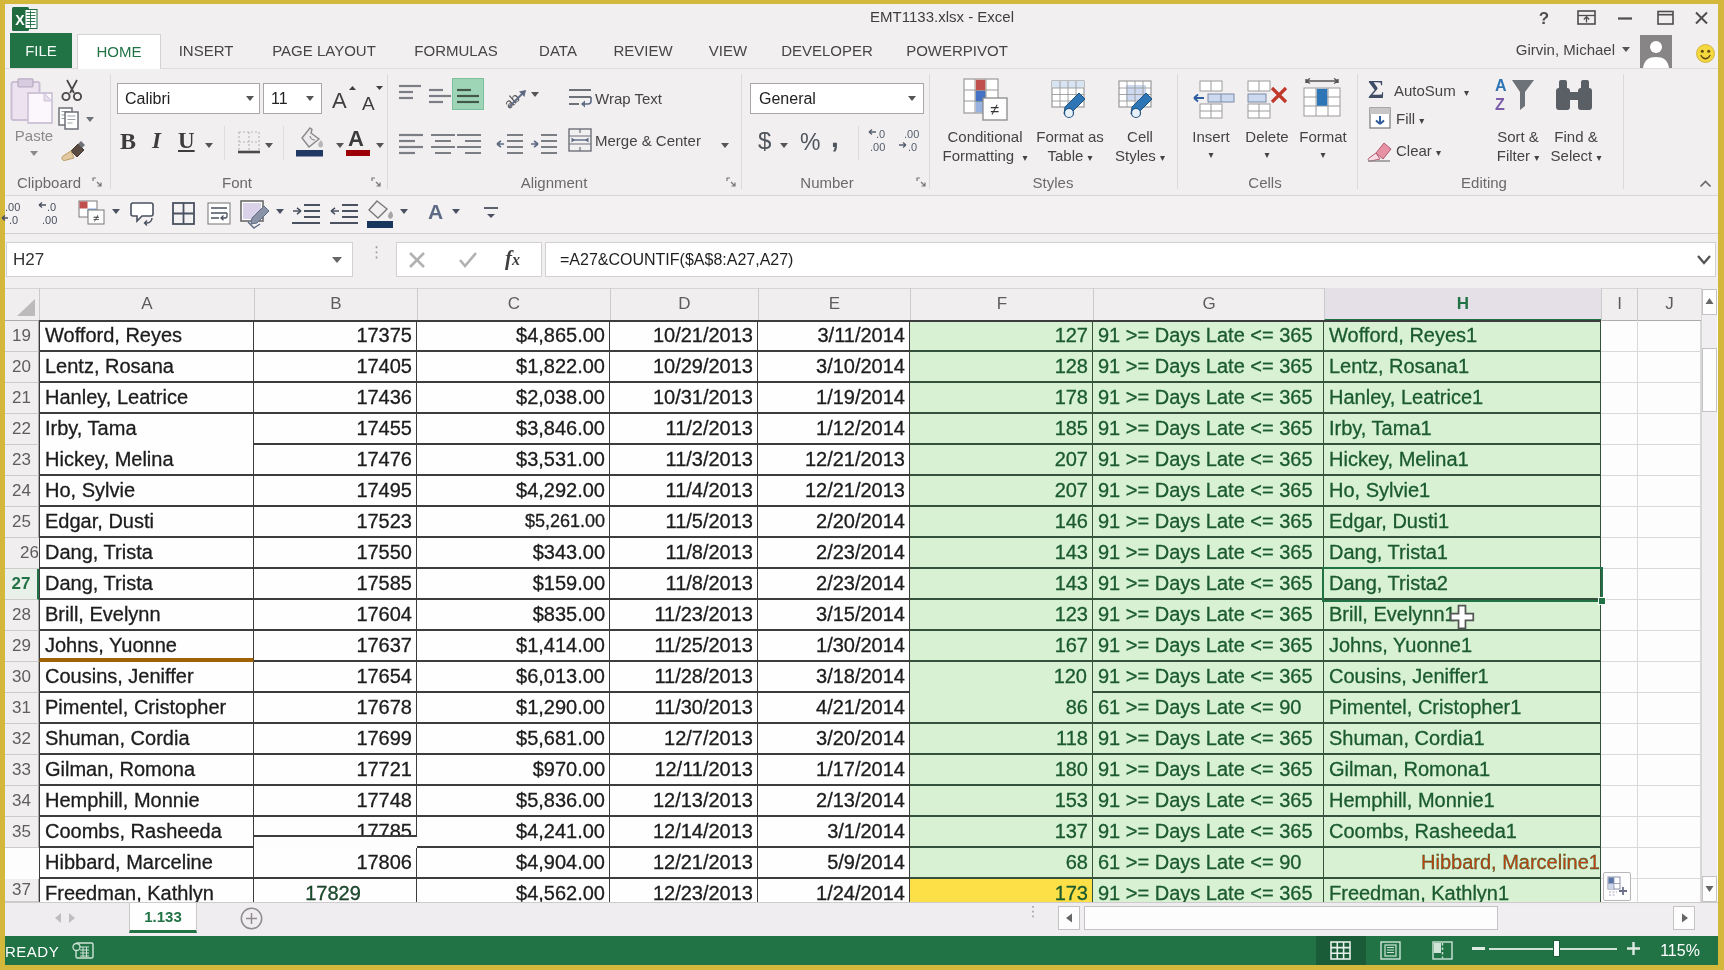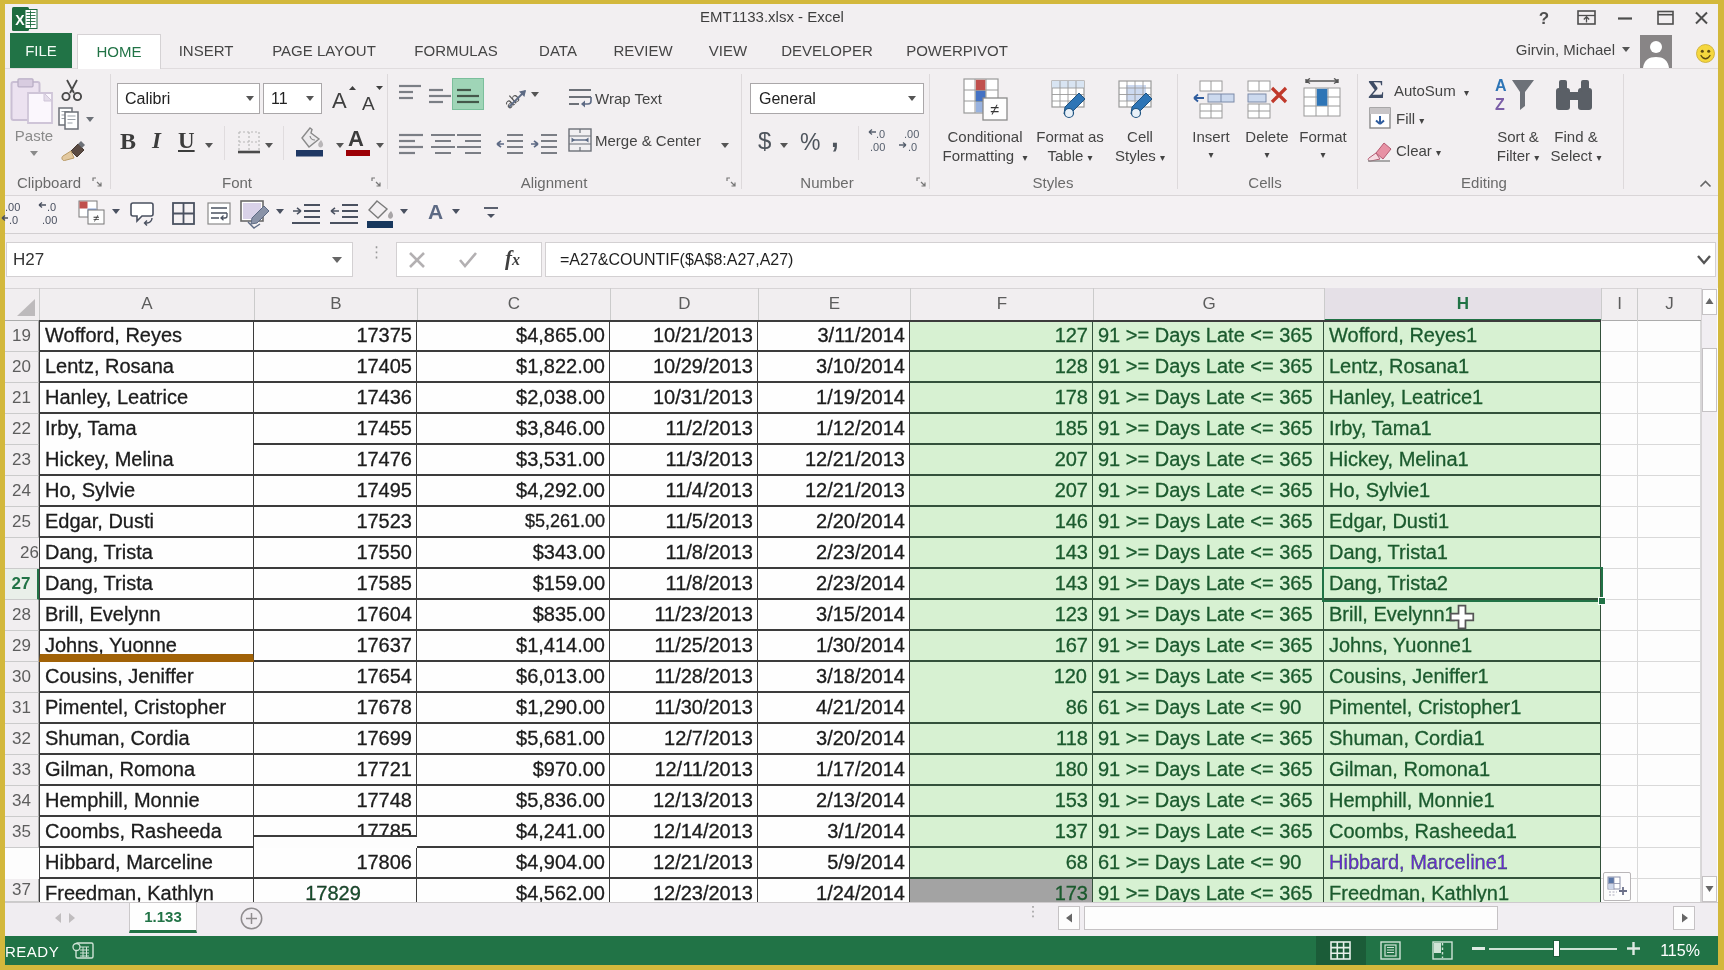--- a/index.html
+++ b/index.html
@@ -16,21 +16,21 @@
 <div class="tb" style="top:234px;height:54px;background:#f2eff1;"></div>
 <div class="tb" style="top:288px;height:614px;background:#fdfdfd;"></div>
 <div class="tb" style="top:902px;height:34px;background:#f0edf1;border-top:1px solid #cecbcd;"></div>
 <div class="tb" style="top:936px;height:29px;background:#217346;"></div>
 <svg class="abs" style="left:12px;top:7px;" width="26" height="24" viewBox="0 0 26 24">
 <rect x="0" y="0" width="17" height="24" rx="1.5" fill="#1d6b3f"></rect>
 <rect x="13" y="2.5" width="12" height="19" fill="#fff" stroke="#1d6b3f" stroke-width="1"></rect>
 <path d="M14.5 5.5h9M14.5 8.5h9M14.5 11.5h9M14.5 14.5h9M14.5 17.5h9M18.5 3.5v17" stroke="#1d6b3f" stroke-width="0.9" fill="none"></path>
 <text x="8" y="17.5" font-size="14" font-weight="bold" fill="#fff" text-anchor="middle" font-family="Liberation Sans">X</text>
 </svg>
-<div class="abs" style="left:700px;top:8px;width:314px;text-align:left;font-size:15px;color:#3e3e3e;">EMT1133.xlsx - Excel</div>
+<div class="abs" style="left:700px;top:8px;width:314px;text-align:right;font-size:15px;color:#3e3e3e;">EMT1133.xlsx - Excel</div>
 <svg class="abs" style="left:1530px;top:6px;" width="190" height="24" viewBox="0 0 190 24">
 <text x="14" y="18" font-size="17" font-weight="bold" fill="#4e4e4e" text-anchor="middle" font-family="Liberation Sans">?</text>
 <rect x="48" y="5" width="17" height="13" fill="none" stroke="#4e4e4e" stroke-width="1.6"></rect>
 <path d="M48 9.5h17" stroke="#4e4e4e" stroke-width="1.3"></path>
 <path d="M56.5 16.5V11M53.8 13.5l2.7-2.8 2.7 2.8" stroke="#4e4e4e" stroke-width="1.3" fill="none"></path>
 <path d="M88 12.5h14" stroke="#4e4e4e" stroke-width="2.2"></path>
 <rect x="128" y="5.5" width="15" height="12.5" fill="none" stroke="#4e4e4e" stroke-width="1.6"></rect>
 <path d="M128 8.7h15" stroke="#4e4e4e" stroke-width="1.6"></path>
 <path d="M166 6.5l11 11M177 6.5l-11 11" stroke="#4e4e4e" stroke-width="2"></path>
 </svg>
@@ -488,21 +488,21 @@
 <div class="abs" style="left:1093px;top:569px;width:231px;height:31px;background:#d7f1d2;border-right:1.6px solid #33513b;border-bottom:2px solid #33513b;color:#1b5a2e;font-size:20px;-webkit-text-stroke:0.3px #1b5a2e;text-align:left;padding-left:5px;line-height:29px;white-space:nowrap;overflow:hidden;">91 &gt;= Days Late &lt;= 365</div>
 <div class="abs" style="left:1324px;top:569px;width:277px;height:31px;background:#d7f1d2;border-right:1.6px solid #33513b;border-bottom:2px solid #33513b;color:#1b5a2e;font-size:20px;-webkit-text-stroke:0.3px #1b5a2e;text-align:left;padding-left:5px;line-height:29px;white-space:nowrap;overflow:hidden;">Dang, Trista2</div>
 <div class="abs" style="left:39px;top:600px;width:215px;height:31px;background:#fefefe;border-left:1.6px solid #3c3c3c;border-right:1.6px solid #3c3c3c;border-bottom:2px solid #3c3c3c;color:#1c1c1c;font-size:20px;-webkit-text-stroke:0.3px #1c1c1c;text-align:left;padding-left:5px;line-height:29px;white-space:nowrap;overflow:hidden;">Brill, Evelynn</div>
 <div class="abs" style="left:254px;top:600px;width:163px;height:31px;background:#fefefe;border-right:1.6px solid #3c3c3c;border-bottom:2px solid #3c3c3c;color:#1c1c1c;font-size:20px;-webkit-text-stroke:0.3px #1c1c1c;text-align:right;padding-right:4px;line-height:29px;white-space:nowrap;overflow:hidden;">17604</div>
 <div class="abs" style="left:417px;top:600px;width:193px;height:31px;background:#fefefe;border-right:1.6px solid #3c3c3c;border-bottom:2px solid #3c3c3c;color:#1c1c1c;font-size:20px;-webkit-text-stroke:0.3px #1c1c1c;text-align:right;padding-right:4px;line-height:29px;white-space:nowrap;overflow:hidden;">$835.00</div>
 <div class="abs" style="left:610px;top:600px;width:148px;height:31px;background:#fefefe;border-right:1.6px solid #3c3c3c;border-bottom:2px solid #3c3c3c;color:#1c1c1c;font-size:20px;-webkit-text-stroke:0.3px #1c1c1c;text-align:right;padding-right:4px;line-height:29px;white-space:nowrap;overflow:hidden;">11/23/2013</div>
 <div class="abs" style="left:758px;top:600px;width:152px;height:31px;background:#fefefe;border-right:1.6px solid #3c3c3c;border-bottom:2px solid #3c3c3c;color:#1c1c1c;font-size:20px;-webkit-text-stroke:0.3px #1c1c1c;text-align:right;padding-right:4px;line-height:29px;white-space:nowrap;overflow:hidden;">3/15/2014</div>
 <div class="abs" style="left:910px;top:600px;width:183px;height:31px;background:#d7f1d2;border-right:1.6px solid #33513b;border-bottom:2px solid #33513b;color:#1b5a2e;font-size:20px;-webkit-text-stroke:0.3px #1b5a2e;text-align:right;padding-right:4px;line-height:29px;white-space:nowrap;overflow:hidden;">123</div>
 <div class="abs" style="left:1093px;top:600px;width:231px;height:31px;background:#d7f1d2;border-right:1.6px solid #33513b;border-bottom:2px solid #33513b;color:#1b5a2e;font-size:20px;-webkit-text-stroke:0.3px #1b5a2e;text-align:left;padding-left:5px;line-height:29px;white-space:nowrap;overflow:hidden;">91 &gt;= Days Late &lt;= 365</div>
 <div class="abs" style="left:1324px;top:600px;width:277px;height:31px;background:#d7f1d2;border-right:1.6px solid #33513b;border-bottom:2px solid #33513b;color:#1b5a2e;font-size:20px;-webkit-text-stroke:0.3px #1b5a2e;text-align:left;padding-left:5px;line-height:29px;white-space:nowrap;overflow:hidden;">Brill, Evelynn1</div>
-<div class="abs" style="left:39px;top:631px;width:215px;height:31px;background:#fefefe;border-left:1.6px solid #3c3c3c;border-right:1.6px solid #3c3c3c;border-bottom:8px solid #a16207;color:#1c1c1c;font-size:20px;-webkit-text-stroke:0.3px #1c1c1c;text-align:left;padding-left:5px;line-height:29px;white-space:nowrap;overflow:hidden;">Johns, Yuonne</div>
+<div class="abs" style="left:39px;top:631px;width:215px;height:31px;background:#fefefe;border-left:1.6px solid #3c3c3c;border-right:1.6px solid #3c3c3c;border-bottom:4px solid #a16207;color:#1c1c1c;font-size:20px;-webkit-text-stroke:0.3px #1c1c1c;text-align:left;padding-left:5px;line-height:29px;white-space:nowrap;overflow:hidden;">Johns, Yuonne</div>
 <div class="abs" style="left:254px;top:631px;width:163px;height:31px;background:#fefefe;border-right:1.6px solid #3c3c3c;border-bottom:2px solid #3c3c3c;color:#1c1c1c;font-size:20px;-webkit-text-stroke:0.3px #1c1c1c;text-align:right;padding-right:4px;line-height:29px;white-space:nowrap;overflow:hidden;">17637</div>
 <div class="abs" style="left:417px;top:631px;width:193px;height:31px;background:#fefefe;border-right:1.6px solid #3c3c3c;border-bottom:2px solid #3c3c3c;color:#1c1c1c;font-size:20px;-webkit-text-stroke:0.3px #1c1c1c;text-align:right;padding-right:4px;line-height:29px;white-space:nowrap;overflow:hidden;">$1,414.00</div>
 <div class="abs" style="left:610px;top:631px;width:148px;height:31px;background:#fefefe;border-right:1.6px solid #3c3c3c;border-bottom:2px solid #3c3c3c;color:#1c1c1c;font-size:20px;-webkit-text-stroke:0.3px #1c1c1c;text-align:right;padding-right:4px;line-height:29px;white-space:nowrap;overflow:hidden;">11/25/2013</div>
 <div class="abs" style="left:758px;top:631px;width:152px;height:31px;background:#fefefe;border-right:1.6px solid #3c3c3c;border-bottom:2px solid #3c3c3c;color:#1c1c1c;font-size:20px;-webkit-text-stroke:0.3px #1c1c1c;text-align:right;padding-right:4px;line-height:29px;white-space:nowrap;overflow:hidden;">1/30/2014</div>
 <div class="abs" style="left:910px;top:631px;width:183px;height:31px;background:#d7f1d2;border-right:1.6px solid #33513b;border-bottom:2px solid #33513b;color:#1b5a2e;font-size:20px;-webkit-text-stroke:0.3px #1b5a2e;text-align:right;padding-right:4px;line-height:29px;white-space:nowrap;overflow:hidden;">167</div>
 <div class="abs" style="left:1093px;top:631px;width:231px;height:31px;background:#d7f1d2;border-right:1.6px solid #33513b;border-bottom:2px solid #33513b;color:#1b5a2e;font-size:20px;-webkit-text-stroke:0.3px #1b5a2e;text-align:left;padding-left:5px;line-height:29px;white-space:nowrap;overflow:hidden;">91 &gt;= Days Late &lt;= 365</div>
 <div class="abs" style="left:1324px;top:631px;width:277px;height:31px;background:#d7f1d2;border-right:1.6px solid #33513b;border-bottom:2px solid #33513b;color:#1b5a2e;font-size:20px;-webkit-text-stroke:0.3px #1b5a2e;text-align:left;padding-left:5px;line-height:29px;white-space:nowrap;overflow:hidden;">Johns, Yuonne1</div>
 <div class="abs" style="left:39px;top:662px;width:215px;height:31px;background:#fefefe;border-left:1.6px solid #3c3c3c;border-right:1.6px solid #3c3c3c;border-bottom:2px solid #3c3c3c;color:#1c1c1c;font-size:20px;-webkit-text-stroke:0.3px #1c1c1c;text-align:left;padding-left:5px;line-height:29px;white-space:nowrap;overflow:hidden;">Cousins, Jeniffer</div>
 <div class="abs" style="left:254px;top:662px;width:163px;height:31px;background:#fefefe;border-right:1.6px solid #3c3c3c;border-bottom:2px solid #3c3c3c;color:#1c1c1c;font-size:20px;-webkit-text-stroke:0.3px #1c1c1c;text-align:right;padding-right:4px;line-height:29px;white-space:nowrap;overflow:hidden;">17654</div>
 <div class="abs" style="left:417px;top:662px;width:193px;height:31px;background:#fefefe;border-right:1.6px solid #3c3c3c;border-bottom:2px solid #3c3c3c;color:#1c1c1c;font-size:20px;-webkit-text-stroke:0.3px #1c1c1c;text-align:right;padding-right:4px;line-height:29px;white-space:nowrap;overflow:hidden;">$6,013.00</div>
@@ -551,27 +551,27 @@
 <div class="abs" style="left:910px;top:817px;width:183px;height:31px;background:#d7f1d2;border-right:1.6px solid #33513b;border-bottom:2px solid #33513b;color:#1b5a2e;font-size:20px;-webkit-text-stroke:0.3px #1b5a2e;text-align:right;padding-right:4px;line-height:29px;white-space:nowrap;overflow:hidden;">137</div>
 <div class="abs" style="left:1093px;top:817px;width:231px;height:31px;background:#d7f1d2;border-right:1.6px solid #33513b;border-bottom:2px solid #33513b;color:#1b5a2e;font-size:20px;-webkit-text-stroke:0.3px #1b5a2e;text-align:left;padding-left:5px;line-height:29px;white-space:nowrap;overflow:hidden;">91 &gt;= Days Late &lt;= 365</div>
 <div class="abs" style="left:1324px;top:817px;width:277px;height:31px;background:#d7f1d2;border-right:1.6px solid #33513b;border-bottom:2px solid #33513b;color:#1b5a2e;font-size:20px;-webkit-text-stroke:0.3px #1b5a2e;text-align:left;padding-left:5px;line-height:29px;white-space:nowrap;overflow:hidden;">Coombs, Rasheeda1</div>
 <div class="abs" style="left:39px;top:848px;width:215px;height:31px;background:#fefefe;border-left:1.6px solid #3c3c3c;border-right:1.6px solid #3c3c3c;border-bottom:2px solid #3c3c3c;color:#1c1c1c;font-size:20px;-webkit-text-stroke:0.3px #1c1c1c;text-align:left;padding-left:5px;line-height:29px;white-space:nowrap;overflow:hidden;">Hibbard, Marceline</div>
 <div class="abs" style="left:254px;top:848px;width:163px;height:31px;background:#fefefe;border-right:1.6px solid #3c3c3c;border-bottom:2px solid #3c3c3c;color:#1c1c1c;font-size:20px;-webkit-text-stroke:0.3px #1c1c1c;text-align:right;padding-right:4px;line-height:29px;white-space:nowrap;overflow:hidden;">17806</div>
 <div class="abs" style="left:417px;top:848px;width:193px;height:31px;background:#fefefe;border-right:1.6px solid #3c3c3c;border-bottom:2px solid #3c3c3c;color:#1c1c1c;font-size:20px;-webkit-text-stroke:0.3px #1c1c1c;text-align:right;padding-right:4px;line-height:29px;white-space:nowrap;overflow:hidden;">$4,904.00</div>
 <div class="abs" style="left:610px;top:848px;width:148px;height:31px;background:#fefefe;border-right:1.6px solid #3c3c3c;border-bottom:2px solid #3c3c3c;color:#1c1c1c;font-size:20px;-webkit-text-stroke:0.3px #1c1c1c;text-align:right;padding-right:4px;line-height:29px;white-space:nowrap;overflow:hidden;">12/21/2013</div>
 <div class="abs" style="left:758px;top:848px;width:152px;height:31px;background:#fefefe;border-right:1.6px solid #3c3c3c;border-bottom:2px solid #3c3c3c;color:#1c1c1c;font-size:20px;-webkit-text-stroke:0.3px #1c1c1c;text-align:right;padding-right:4px;line-height:29px;white-space:nowrap;overflow:hidden;">5/9/2014</div>
 <div class="abs" style="left:910px;top:848px;width:183px;height:31px;background:#d7f1d2;border-right:1.6px solid #33513b;border-bottom:2px solid #33513b;color:#1b5a2e;font-size:20px;-webkit-text-stroke:0.3px #1b5a2e;text-align:right;padding-right:4px;line-height:29px;white-space:nowrap;overflow:hidden;">68</div>
 <div class="abs" style="left:1093px;top:848px;width:231px;height:31px;background:#d7f1d2;border-right:1.6px solid #33513b;border-bottom:2px solid #33513b;color:#1b5a2e;font-size:20px;-webkit-text-stroke:0.3px #1b5a2e;text-align:left;padding-left:5px;line-height:29px;white-space:nowrap;overflow:hidden;">61 &gt;= Days Late &lt;= 90</div>
-<div class="abs" style="left:1324px;top:848px;width:277px;height:31px;background:#d7f1d2;border-right:1.6px solid #33513b;border-bottom:2px solid #33513b;color:#6d28d9;font-size:20px;-webkit-text-stroke:0.3px #1b5a2e;text-align:left;padding-left:5px;line-height:29px;white-space:nowrap;overflow:hidden;">Hibbard, Marceline1</div>
+<div class="abs" style="left:1324px;top:848px;width:277px;height:31px;background:#d7f1d2;border-right:1.6px solid #33513b;border-bottom:2px solid #33513b;color:#c2410c;font-size:20px;-webkit-text-stroke:0.3px #1b5a2e;text-align:right;padding-left:5px;line-height:29px;white-space:nowrap;overflow:hidden;">Hibbard, Marceline1</div>
 <div class="abs" style="left:39px;top:879px;width:215px;height:23px;background:#fefefe;border-left:1.6px solid #3c3c3c;border-right:1.6px solid #3c3c3c;color:#1c1c1c;font-size:20px;-webkit-text-stroke:0.3px #1c1c1c;text-align:left;padding-left:5px;line-height:29px;white-space:nowrap;overflow:hidden;">Freedman, Kathlyn</div>
 <div class="abs" style="left:254px;top:879px;width:163px;height:23px;background:#fefefe;border-right:1.6px solid #3c3c3c;color:#14532d;font-size:20px;-webkit-text-stroke:0.3px #1c1c1c;text-align:center;padding-right:4px;line-height:29px;white-space:nowrap;overflow:hidden;">17829</div>
 <div class="abs" style="left:417px;top:879px;width:193px;height:23px;background:#fefefe;border-right:1.6px solid #3c3c3c;color:#1c1c1c;font-size:20px;-webkit-text-stroke:0.3px #1c1c1c;text-align:right;padding-right:4px;line-height:29px;white-space:nowrap;overflow:hidden;">$4,562.00</div>
 <div class="abs" style="left:610px;top:879px;width:148px;height:23px;background:#fefefe;border-right:1.6px solid #3c3c3c;color:#1c1c1c;font-size:20px;-webkit-text-stroke:0.3px #1c1c1c;text-align:right;padding-right:4px;line-height:29px;white-space:nowrap;overflow:hidden;">12/23/2013</div>
 <div class="abs" style="left:758px;top:879px;width:152px;height:23px;background:#fefefe;border-right:1.6px solid #3c3c3c;color:#1c1c1c;font-size:20px;-webkit-text-stroke:0.3px #1c1c1c;text-align:right;padding-right:4px;line-height:29px;white-space:nowrap;overflow:hidden;">1/24/2014</div>
-<div class="abs" style="left:910px;top:879px;width:183px;height:23px;background:#a3a3a3;border-right:1.6px solid #33513b;color:#1b5a2e;font-size:20px;-webkit-text-stroke:0.3px #1b5a2e;text-align:right;padding-right:4px;line-height:29px;white-space:nowrap;overflow:hidden;">173</div>
+<div class="abs" style="left:910px;top:879px;width:183px;height:23px;background:#fde047;border-right:1.6px solid #33513b;color:#1b5a2e;font-size:20px;-webkit-text-stroke:0.3px #1b5a2e;text-align:right;padding-right:4px;line-height:29px;white-space:nowrap;overflow:hidden;">173</div>
 <div class="abs" style="left:1093px;top:879px;width:231px;height:23px;background:#d7f1d2;border-right:1.6px solid #33513b;color:#1b5a2e;font-size:20px;-webkit-text-stroke:0.3px #1b5a2e;text-align:left;padding-left:5px;line-height:29px;white-space:nowrap;overflow:hidden;">91 &gt;= Days Late &lt;= 365</div>
 <div class="abs" style="left:1324px;top:879px;width:277px;height:23px;background:#d7f1d2;border-right:1.6px solid #33513b;color:#1b5a2e;font-size:20px;-webkit-text-stroke:0.3px #1b5a2e;text-align:left;padding-left:5px;line-height:29px;white-space:nowrap;overflow:hidden;">Freedman, Kathlyn1</div>
 <div class="abs" style="left:39px;top:320px;width:1562px;height:2px;background:#3c3c3c;"></div>
 <div class="abs" style="left:1322px;top:567px;width:281px;height:35px;border:2.5px solid #217346;background:transparent;"></div>
 <div class="abs" style="left:1598px;top:597px;width:8px;height:8px;background:#217346;border:1.5px solid #fff;"></div>
 <svg class="abs" style="left:1449px;top:604px;" width="26" height="26" viewBox="0 0 30 30">
 <path d="M11 2h8v9h9v8h-9v9h-8v-9H2v-8h9z" fill="#fff" stroke="#555" stroke-width="2"></path>
 </svg>
 <div class="abs" style="left:1603px;top:872px;width:28px;height:29px;background:#fdfdfd;border:1px solid #b9b6b8;border-radius:2px;"></div>
 <svg class="abs" style="left:1607px;top:876px;" width="21" height="21" viewBox="0 0 21 21">

